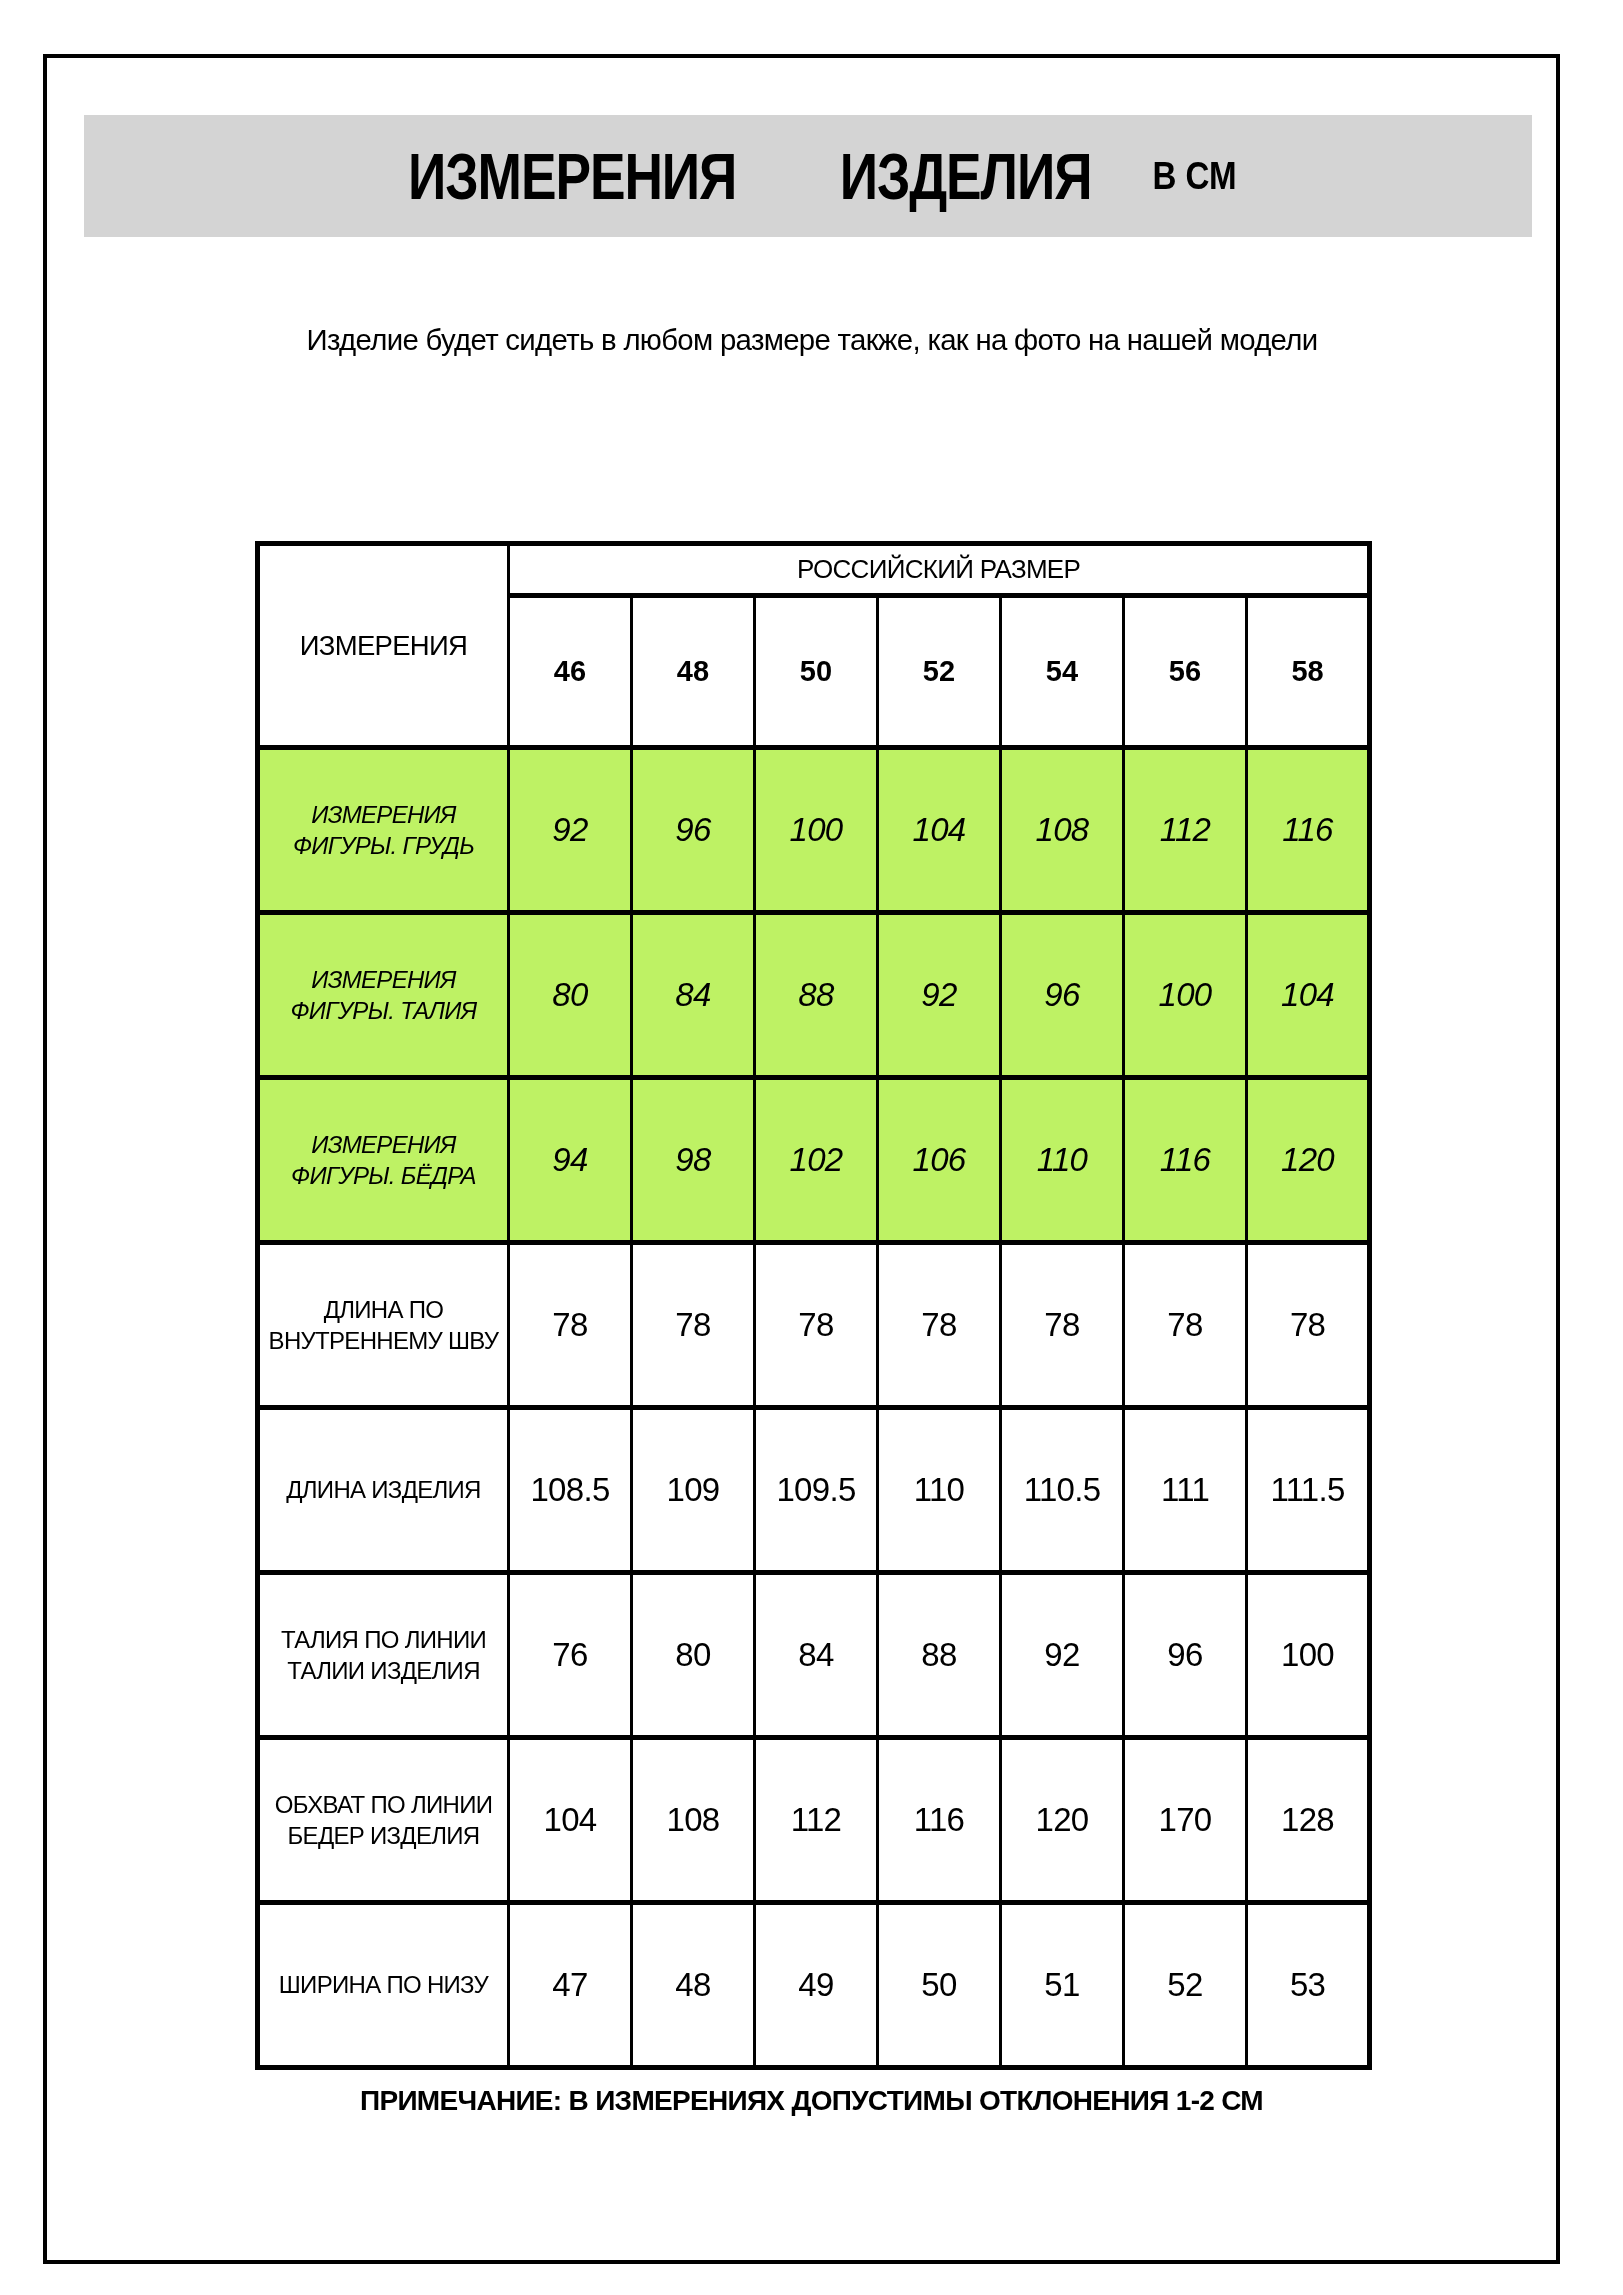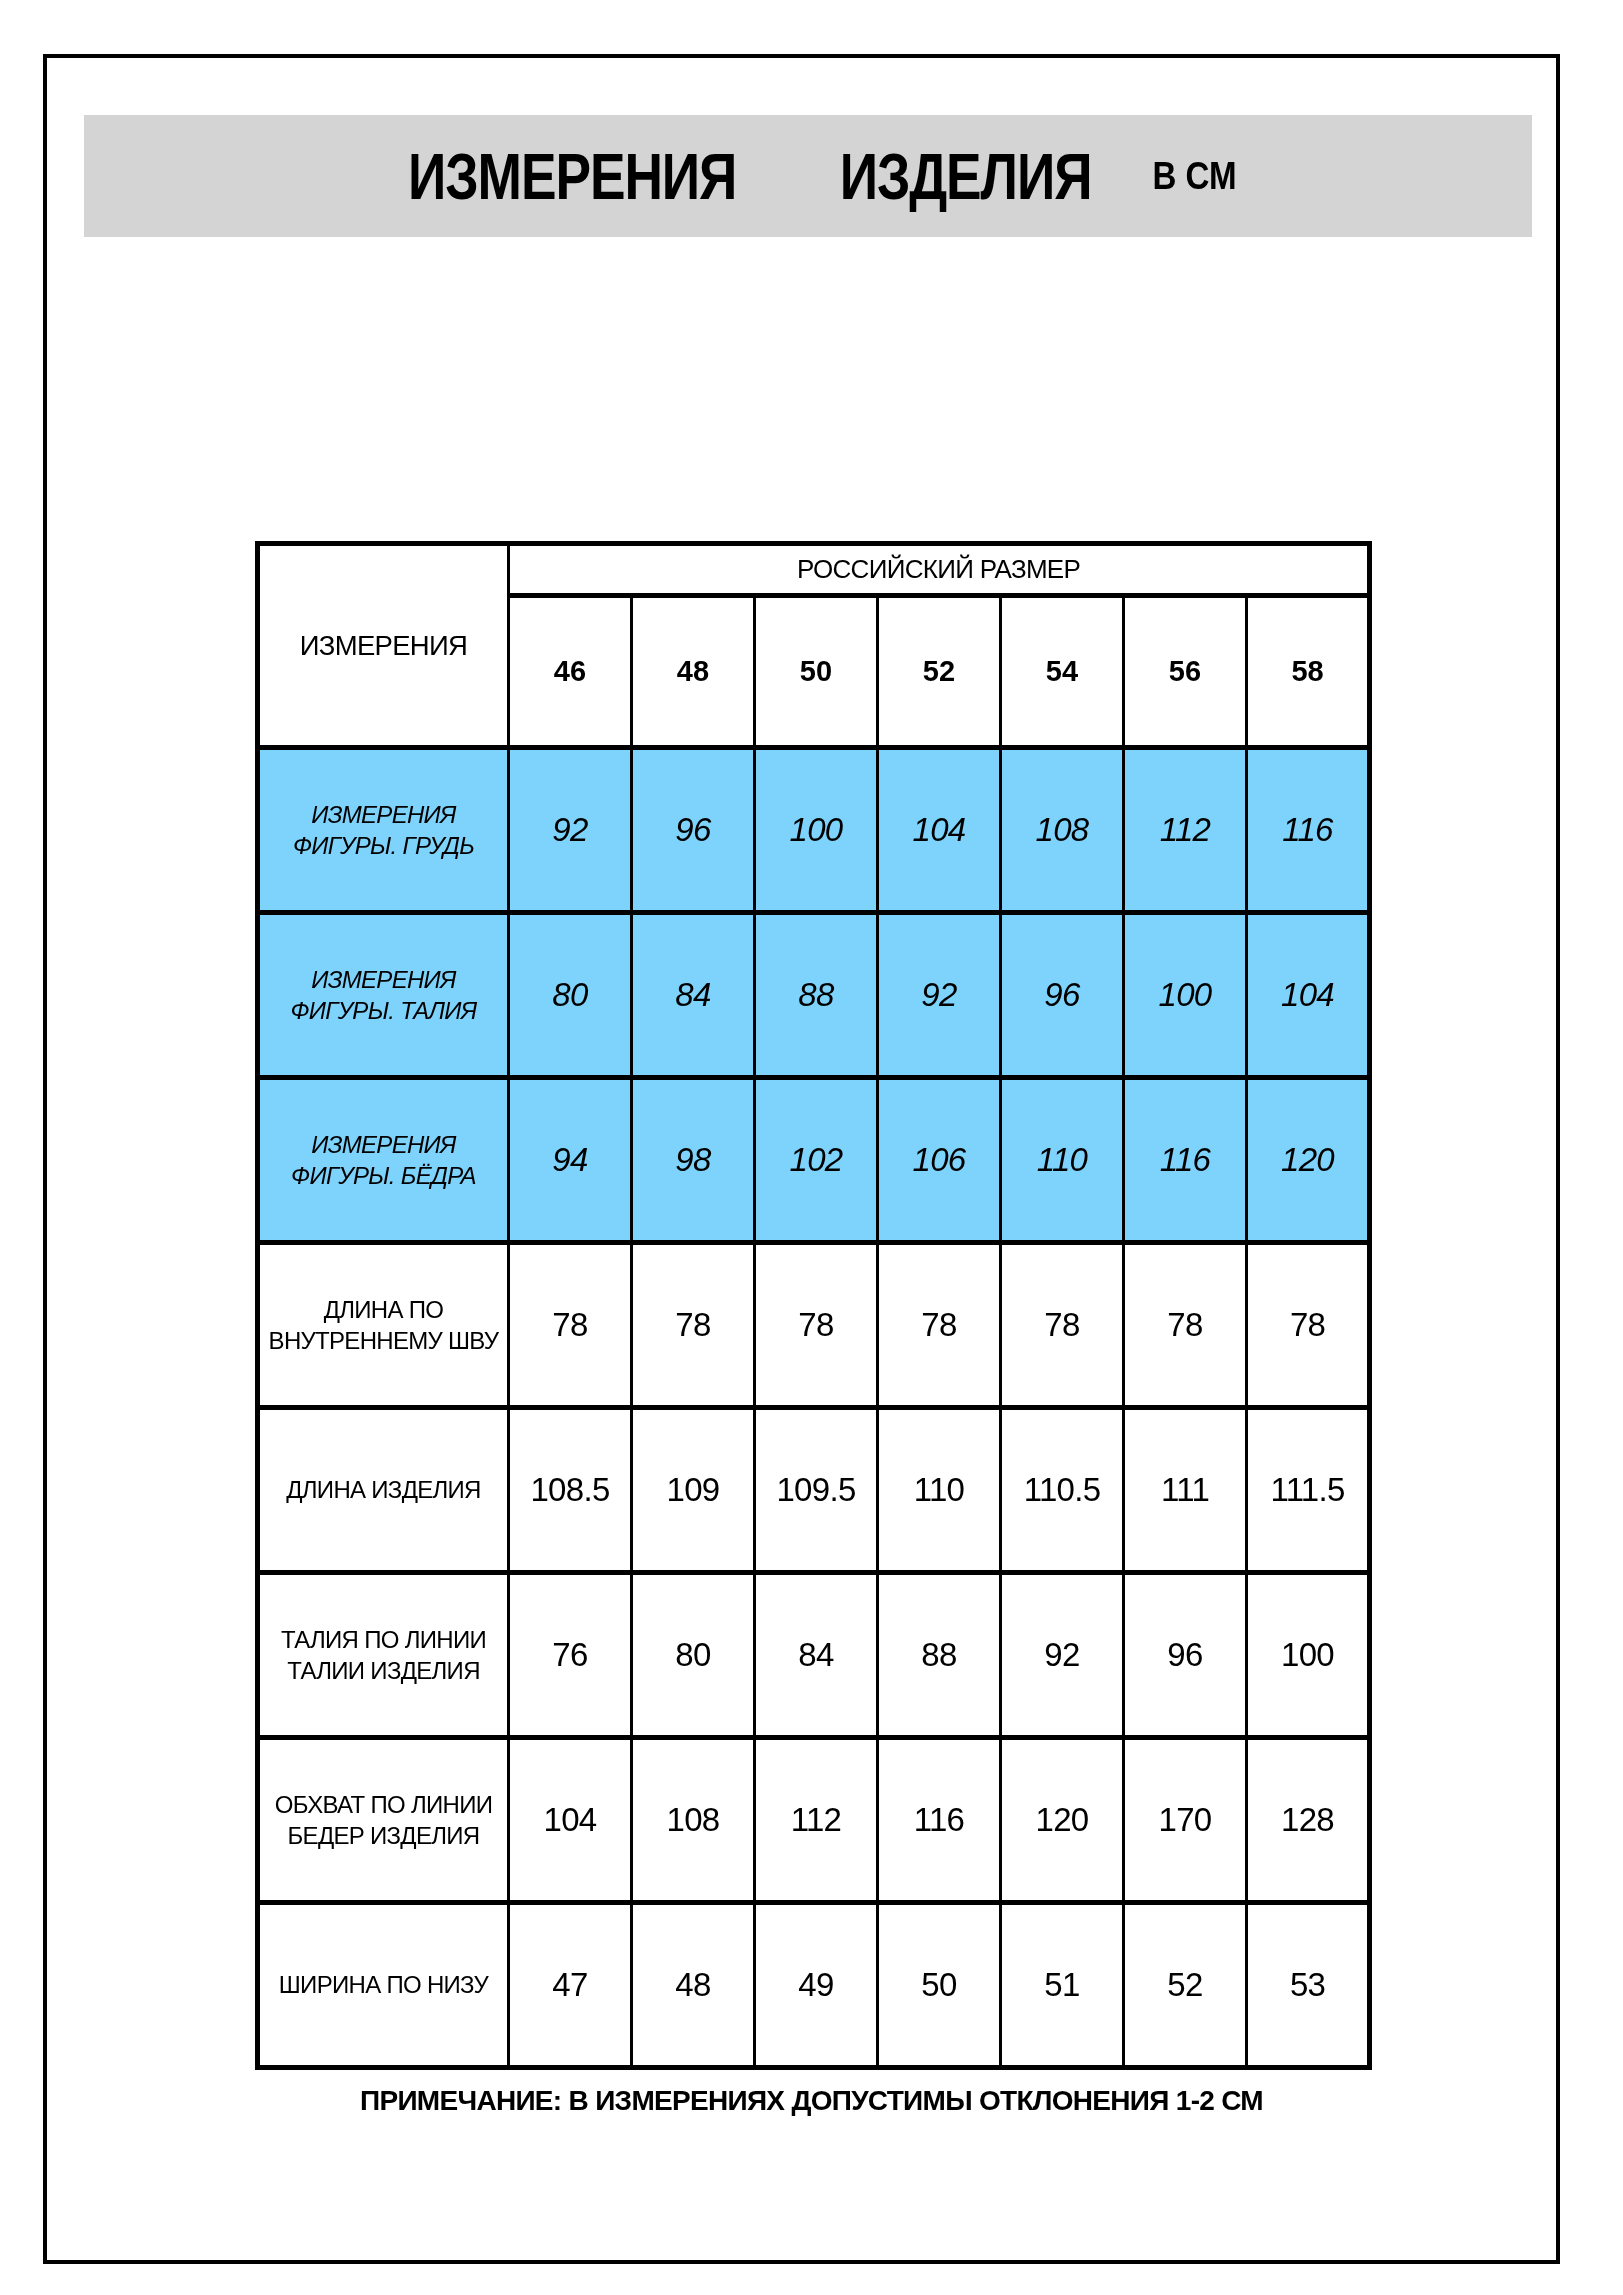--- a/index.html
+++ b/index.html
@@ -93,21 +93,21 @@
     font-weight: normal;
   }
   .size-table tr.h-group { height: 52px; }
   .size-table tr.h-sizes { height: 152px; }
   .size-table tr.h-data  { height: 165px; }
   .size-table th.corner { font-size: 27.5px; letter-spacing: -0.7px; }
   .size-table th.group  { font-size: 26px; letter-spacing: -0.7px; }
   .size-table th.size   { font-size: 29px; font-weight: bold; }
   .size-table td.label  { font-size: 24px; line-height: 1.3; letter-spacing: -0.7px; }
   .size-table td.val    { font-size: 33px; letter-spacing: -0.7px; }
-  .size-table tr.shaded { background: #7dd3fc; }
+  .size-table tr.shaded { background: #bef264; }
   .size-table tr.shaded td { font-style: italic; }
   .note {
     position: absolute;
     left: 0;
     top: 2085px;
     width: 1623px;
     text-align: center;
     font-size: 28px;
     font-weight: bold;
     letter-spacing: -0.7px;
@@ -120,20 +120,21 @@
   <div class="frame"></div>
 
   <div class="title-band" style="background:#d4d4d4;">
     <span class="t-main">ИЗМЕРЕНИЯ</span>
     <span class="t-gap"></span>
     <span class="t-main">ИЗДЕЛИЯ</span>
     <span class="t-unit">В СМ</span>
   </div>
 
 
+  <div class="subtitle">Изделие будет сидеть в любом размере также, как на фото на нашей модели</div>
 
   <table class="size-table">
     <colgroup>
       <col class="c-label">
       <col class="c-size">
         <col class="c-size">
         <col class="c-size">
         <col class="c-size">
       <col class="c-size">
         <col class="c-size">

